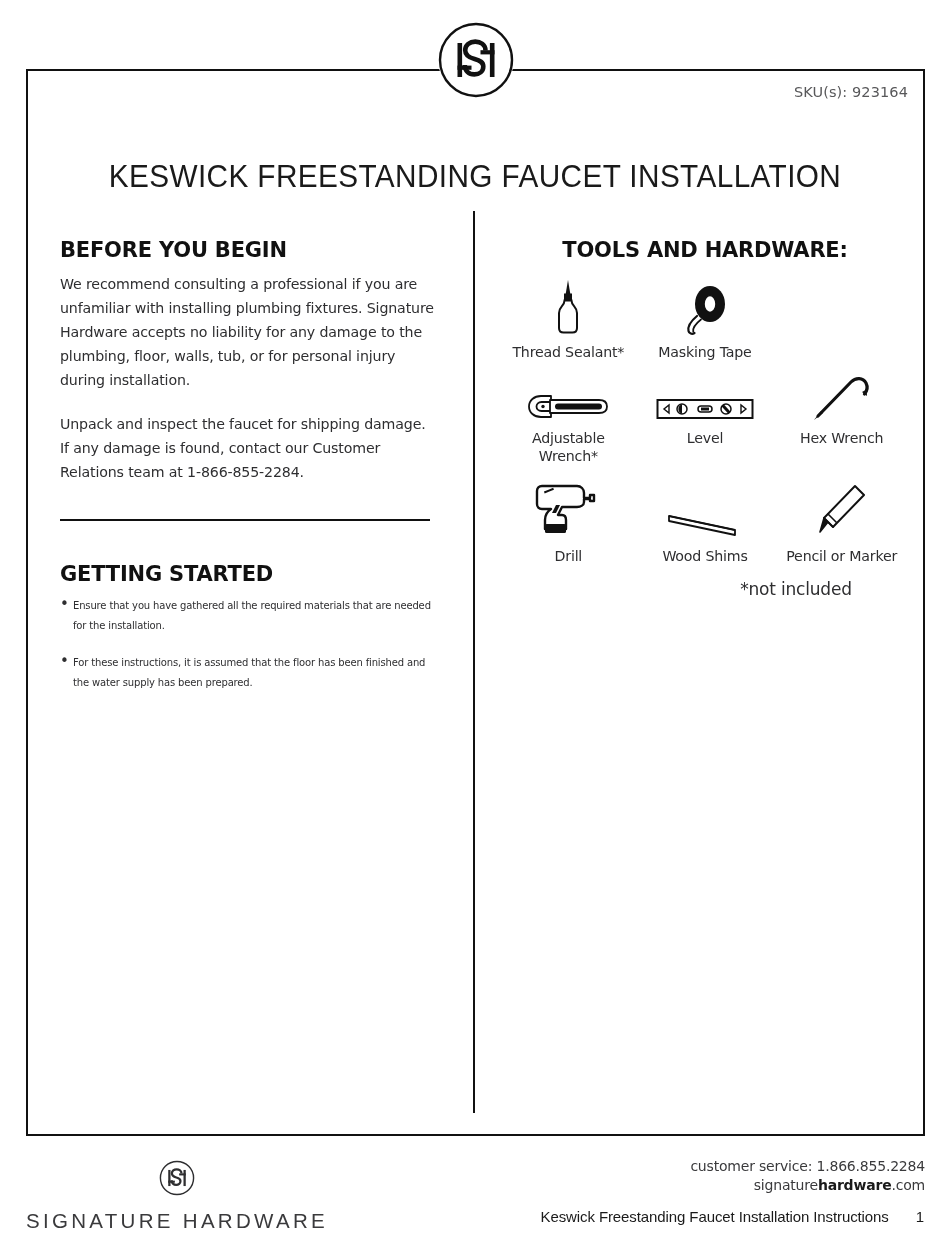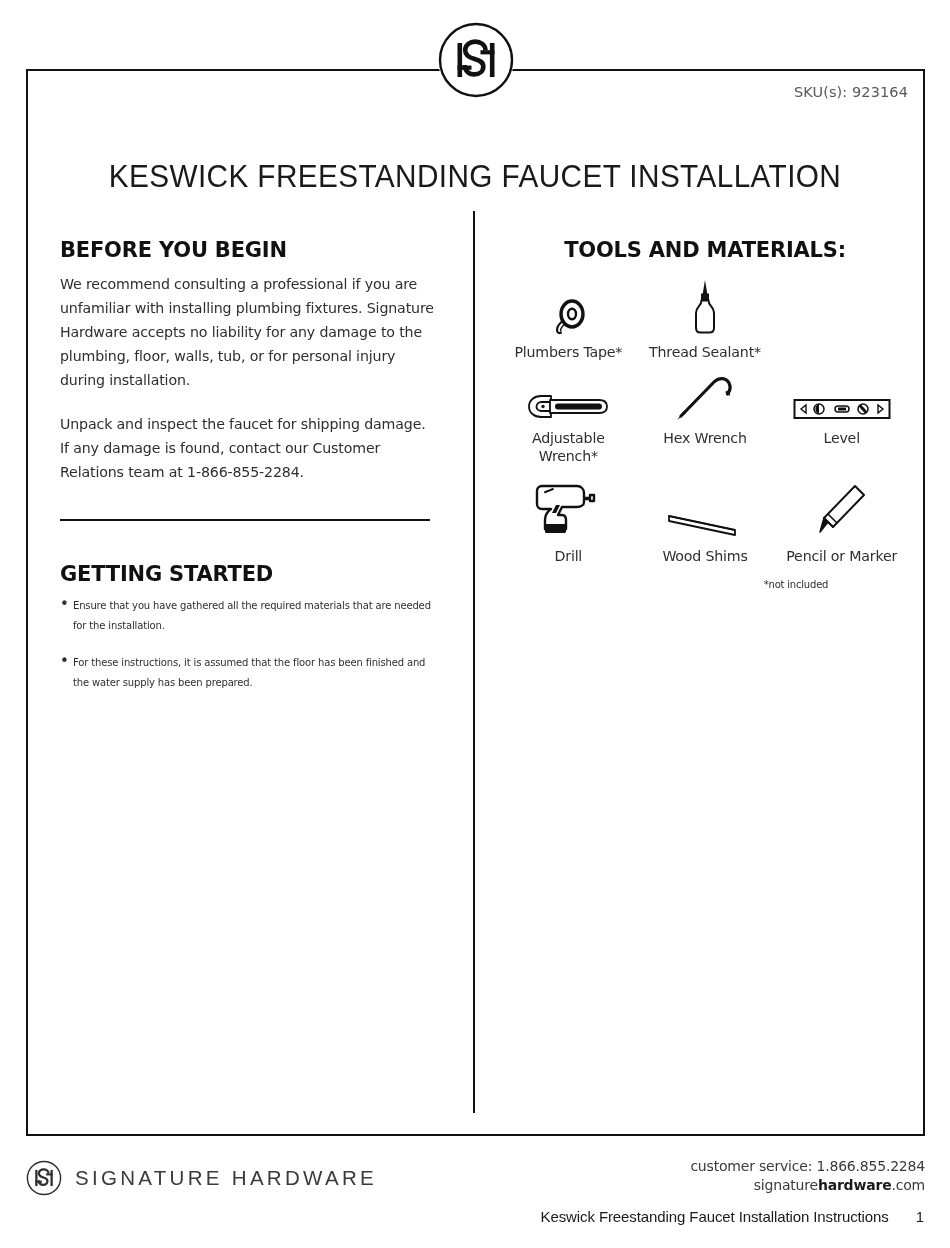--- a/index.html
+++ b/index.html
@@ -186,35 +186,36 @@
     color: #2e2e30;
     font-family: "DejaVu Sans", sans-serif;
     letter-spacing: -0.2px;
   }
   .row-2 .tool-art { height: 46px; }
   .row-3 .tool-art { height: 58px; }
 
   #not-included {
     margin-top: 14px;
     text-align: center;
-    font-size: 10px;
+    font-size: 17px;
     color: #2e2e30;
     font-family: "DejaVu Sans", sans-serif;
     letter-spacing: -0.2px;
     padding-left: 182px;
   }
 
   
   #footer-logo {
     position: absolute;
     left: 26px;
     top: 1160px;
     display: flex;
     align-items: center;
     gap: 13px;
+    flex-direction: column;
   }
   #footer-logo svg { display: block; }
   #footer-brand {
     font-size: 20.5px;
     letter-spacing: 3.3px;
     color: #3a3a3c;
     font-weight: 300;
     font-family: "Liberation Sans", sans-serif;
   }
   #footer-contact {
@@ -279,93 +280,93 @@
 
 <section id="getting-started">
   <h2 class="section-head">GETTING STARTED</h2>
   <ul class="bullets">
     <li>Ensure that you have gathered all the required materials that are needed for the installation.</li>
     <li>For these instructions, it is assumed that the floor has been finished and the water supply has been prepared.</li>
   </ul>
 </section>
 
 <section id="right-column">
-  <h2 id="tools-head">TOOLS AND MATERIALS:</h2>
+  <h2 id="tools-head">TOOLS AND HARDWARE:</h2>
 
   <div class="tools-grid row-1">
 
-    <div class="tool-cell">
-      <div class="tool-art">
-        <svg width="44" height="42" viewBox="0 0 44 42">
-          <ellipse cx="26" cy="20" rx="11" ry="13" fill="none" stroke="#111111" stroke-width="3.4"></ellipse>
-          <ellipse cx="26" cy="20" rx="4" ry="5.2" fill="none" stroke="#111111" stroke-width="2.4"></ellipse>
-          <path d="M16.5 27 C13 30 10.5 33 11 36.5 C11.4 39 13.5 39.6 15 38.6" fill="none" stroke="#111111" stroke-width="2.1" stroke-linecap="round"></path>
-          <path d="M19.5 29.5 C16.5 32 14.2 34.5 14.6 36.8" fill="none" stroke="#111111" stroke-width="1.6" stroke-linecap="round"></path>
-        </svg>
-      </div>
-      <div class="tool-label">Plumbers Tape*</div>
-    </div>
 
     <div class="tool-cell">
       <div class="tool-art">
         <svg width="38" height="58" viewBox="0 0 38 58">
           <path d="M19 2 L21.5 17 L16.5 17 Z" fill="#111111"></path>
           <rect x="15" y="15.5" width="8" height="8" fill="#111111"></rect>
           <path d="M15.5 22.5 C15.5 28 10 28.5 10 35 L10 50
                    C10 53 11.6 54.6 14.6 54.6 L23.4 54.6
                    C26.4 54.6 28 53 28 50 L28 35
                    C28 28.5 22.5 28 22.5 22.5 Z" fill="#ffffff" stroke="#111111" stroke-width="2"></path>
         </svg>
       </div>
       <div class="tool-label">Thread Sealant*</div>
     </div>
 
+    <div class="tool-cell">
+      <div class="tool-art">
+        <svg width="58" height="54" viewBox="0 0 58 54">
+          <ellipse cx="34" cy="22" rx="15" ry="18" fill="#111111"></ellipse>
+          <ellipse cx="34" cy="22" rx="6" ry="8.5" fill="#ffffff" stroke="#111111" stroke-width="1.6"></ellipse>
+          <path d="M21 34 C15 39 11.5 44 12.5 49 C13 51.6 16 52.6 18.5 51" fill="none" stroke="#111111" stroke-width="2.2" stroke-linecap="round"></path>
+          <path d="M25 37.5 C20 41.5 16.5 45.8 17.2 49.6" fill="none" stroke="#111111" stroke-width="1.7" stroke-linecap="round"></path>
+        </svg>
+      </div>
+      <div class="tool-label">Masking Tape</div>
+    </div>
   </div>
 
   <div class="tools-grid row-2" style="margin-top:14px;">
 
     <div class="tool-cell">
       <div class="tool-art">
         <svg width="86" height="30" viewBox="0 0 86 30">
           <path d="M16 4 C9 4 4 8.5 4 14.5 C4 20.5 9 25 16 25 L26 25 L26 19 L16.5 19
                    C13.5 19 11.5 17 11.5 14.5 C11.5 12 13.5 10 16.5 10 L26 10 L26 4 Z" fill="none" stroke="#111111" stroke-width="1.8" stroke-linejoin="round"></path>
           <circle cx="18" cy="14.5" r="1.7" fill="#111111"></circle>
           <path d="M25 8 L74 8 C79 8 82 10.5 82 14.5 C82 18.5 79 21 74 21 L25 21 Z" fill="#ffffff" stroke="#111111" stroke-width="1.8" stroke-linejoin="round"></path>
           <rect x="30" y="11.5" width="47" height="6" rx="3" fill="#111111"></rect>
         </svg>
       </div>
       <div class="tool-label">Adjustable Wrench*</div>
-    </div>
-
-    <div class="tool-cell">
-      <div class="tool-art">
-        <svg width="62" height="52" viewBox="0 0 62 52">
-          <path d="M7 46 L40 12 C45 7 52 7.5 55 13 C57 17 56 21 53.5 24" fill="none" stroke="#111111" stroke-width="3.2" stroke-linecap="round"></path>
-          <path d="M3 50 L12 43 L10 41 Z" fill="#111111"></path>
-          <path d="M56 26 L51 22 L55.5 19.5 Z" fill="#111111"></path>
-        </svg>
-      </div>
-      <div class="tool-label">Hex Wrench</div>
     </div>
 
     <div class="tool-cell">
       <div class="tool-art">
         <svg width="98" height="26" viewBox="0 0 98 26">
           <rect x="1.5" y="4" width="95" height="18" fill="#ffffff" stroke="#111111" stroke-width="2"></rect>
           <path d="M13 9 L13 17 L8 13 Z" fill="none" stroke="#111111" stroke-width="1.4"></path>
           <circle cx="26" cy="13" r="5" fill="none" stroke="#111111" stroke-width="1.5"></circle>
           <path d="M26 8.2 A5 5 0 0 0 26 17.8 Z" fill="#111111"></path>
           <rect x="42" y="10" width="14" height="6" rx="3" fill="none" stroke="#111111" stroke-width="1.5"></rect>
           <rect x="45" y="11.5" width="8" height="3" fill="#111111"></rect>
           <circle cx="70" cy="13" r="5" fill="none" stroke="#111111" stroke-width="1.5"></circle>
           <path d="M66.6 9.3 L73.4 16.7" stroke="#111111" stroke-width="3"></path>
           <path d="M85 9 L85 17 L90 13 Z" fill="none" stroke="#111111" stroke-width="1.4"></path>
         </svg>
       </div>
       <div class="tool-label">Level</div>
+    </div>
+
+    <div class="tool-cell">
+      <div class="tool-art">
+        <svg width="62" height="52" viewBox="0 0 62 52">
+          <path d="M7 46 L40 12 C45 7 52 7.5 55 13 C57 17 56 21 53.5 24" fill="none" stroke="#111111" stroke-width="3.2" stroke-linecap="round"></path>
+          <path d="M3 50 L12 43 L10 41 Z" fill="#111111"></path>
+          <path d="M56 26 L51 22 L55.5 19.5 Z" fill="#111111"></path>
+        </svg>
+      </div>
+      <div class="tool-label">Hex Wrench</div>
     </div>
   </div>
 
   <div class="tools-grid row-3" style="margin-top:16px;">
 
     <div class="tool-cell">
       <div class="tool-art">
         <svg width="72" height="60" viewBox="0 0 72 60">
           <path d="M10 6 L45 6 C49 6 52 9 52 13 L52 18 L58 18 L58 15 L62 15 L62 21 L58 21 L58 19
                    L52 19 L52 22 C52 25 49 27 45 27 L30 27 L26 35 L30 35

